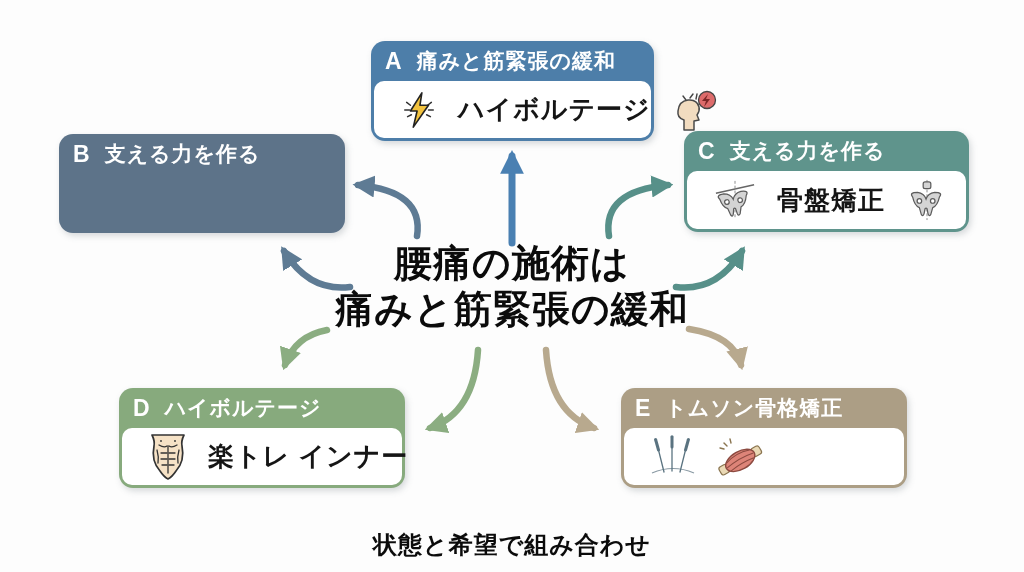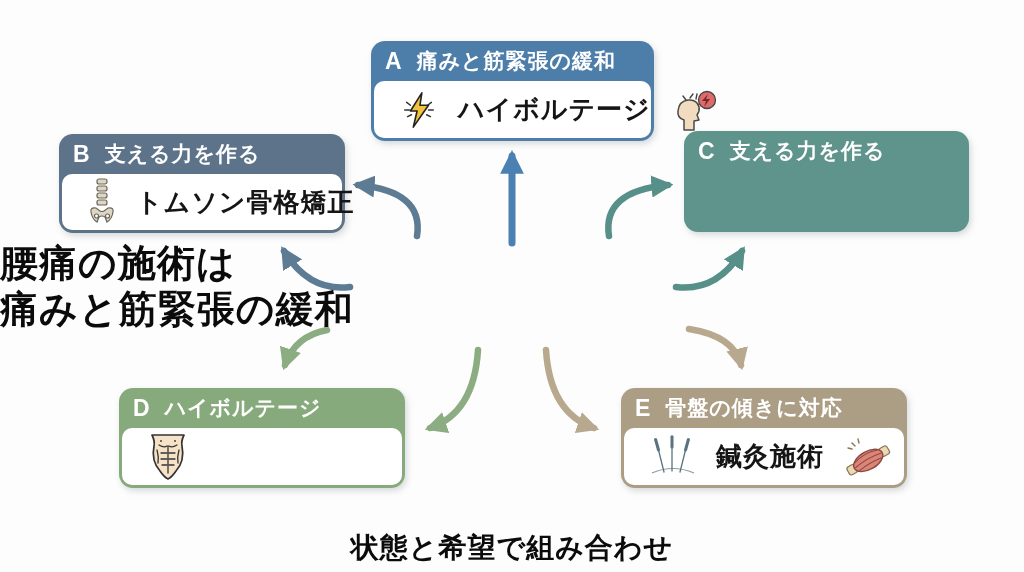--- a/index.html
+++ b/index.html
@@ -45,27 +45,27 @@
 
   .box-a { left:371px; top:41px;  width:283px; height:100px; }
   .box-b { left:59px;  top:134px; width:286px; height:99px;  }
   .box-c { left:684px; top:131px; width:285px; height:101px; }
   .box-d { left:119px; top:388px; width:286px; height:100px; }
   .box-e { left:621px; top:388px; width:286px; height:100px; }
 
   
   .center-title {
     position:absolute; left:0; top:240px; width:1024px; z-index:2;
-    font-size:38px; line-height:1.22;
+    text-align:center; font-size:38px; line-height:1.22;
     font-weight:900; color:#0b0b0b; letter-spacing:1px;
   }
   
   .caption {
     position:absolute; left:0; top:529px; width:1024px; z-index:2;
-    text-align:center; font-size:28px; font-weight:800;
+    text-align:center; font-size:24px; font-weight:800;
     color:#0b0b0b; letter-spacing:1px;
   }
 </style>
 </head>
 <body>
 
 <div id="canvas">
 
   <svg id="arrows" width="1024" height="572" viewBox="0 0 1024 572">
     <defs>
@@ -134,42 +134,51 @@
         </svg>
       </span>
     </div>
   </div>
 
   <div class="box box-b" style="background-color: rgb(93, 115, 137);">
     <div class="box-header">
       <span class="box-letter">B</span>
       <span class="box-title">支える力を作る</span>
     </div>
-    <div class="box-body">
-      <span class="icon">
-        <svg width="28" height="48" viewBox="0 0 28 48">
-          <g fill="#ddd6c2" stroke="#6b665a" stroke-width="1.2">
-            <rect x="9" y="1" width="10" height="5" rx="2"></rect>
-            <rect x="9" y="8" width="10" height="5" rx="2"></rect>
-            <rect x="9" y="15" width="10" height="5" rx="2"></rect>
-            <rect x="9" y="22" width="10" height="5" rx="2"></rect>
-            <path d="M3,34 Q2,29 8,30 L12,33 Q14,34 16,33 L20,30 Q26,29 25,34 Q24,41 19,44 L17,39 Q14,37 11,39 L9,44 Q4,41 3,34 Z"></path>
-            <circle cx="8.5" cy="38" r="2" fill="#ffffff"></circle>
-            <circle cx="19.5" cy="38" r="2" fill="#ffffff"></circle>
-          </g>
-        </svg>
-      </span>
-      <span class="box-label">トムソン骨格矯正</span>
-    </div>
   </div>
 
   <div class="box box-c" style="background-color: rgb(95, 148, 140);">
     <div class="box-header">
       <span class="box-letter">C</span>
       <span class="box-title">支える力を作る</span>
+    </div>
+    <div class="box-body">
+      <span class="icon">
+        <svg width="44" height="42" viewBox="0 0 46 44">
+          <line x1="3" y1="15" x2="43" y2="6" stroke="#666" stroke-width="1.5"></line>
+          <line x1="23" y1="2" x2="23" y2="42" stroke="#888" stroke-width="1" stroke-dasharray="3,2"></line>
+          <g transform="rotate(-8 23 27)" fill="#d4d4d4" stroke="#5c5c5c" stroke-width="1.3">
+            <path d="M8,19 Q4,14 13,14 Q20,15 22,21 Q24,15 31,14 Q40,14 36,19 Q34,28 29,30 L27,37 Q25,40 24,36 L23,31 Q22,30 21,31 L20,36 Q19,40 17,37 L15,30 Q10,28 8,19 Z"></path>
+            <circle cx="15" cy="23" r="2.4" fill="#ffffff"></circle>
+            <circle cx="29" cy="23" r="2.4" fill="#ffffff"></circle>
+          </g>
+        </svg>
+      </span>
+      <span class="box-label">骨盤矯正</span>
+      <span class="icon">
+        <svg width="44" height="42" viewBox="0 0 46 44">
+          <line x1="23" y1="1" x2="23" y2="43" stroke="#888" stroke-width="1" stroke-dasharray="3,2"></line>
+          <g fill="#d4d4d4" stroke="#5c5c5c" stroke-width="1.3">
+            <rect x="19" y="3" width="8" height="7" rx="2"></rect>
+            <path d="M8,19 Q4,14 13,14 Q20,15 22,21 Q24,15 31,14 Q40,14 36,19 Q34,28 29,30 L27,37 Q25,40 24,36 L23,31 Q22,30 21,31 L20,36 Q19,40 17,37 L15,30 Q10,28 8,19 Z"></path>
+            <circle cx="15" cy="23" r="2.4" fill="#ffffff"></circle>
+            <circle cx="29" cy="23" r="2.4" fill="#ffffff"></circle>
+          </g>
+        </svg>
+      </span>
     </div>
   </div>
 
   <div class="box box-d" style="background-color: rgb(135, 170, 125);">
     <div class="box-header">
       <span class="box-letter">D</span>
       <span class="box-title">ハイボルテージ</span>
     </div>
     <div class="box-body">
       <span class="icon">
@@ -182,46 +191,46 @@
             <path d="M13,20 L19,20 M21,20 L27,20"></path>
             <path d="M13,26 L19,26 M21,26 L27,26"></path>
             <path d="M14,32 L19,32 M21,32 L26,32"></path>
             <path d="M9,17 Q11,24 10,30"></path>
             <path d="M31,17 Q29,24 30,30"></path>
           </g>
           <circle cx="13" cy="8" r="0.9" fill="#333"></circle>
           <circle cx="27" cy="8" r="0.9" fill="#333"></circle>
         </svg>
       </span>
+      <span class="box-label">楽トレ インナー</span>
     </div>
   </div>
 
   <div class="box box-e" style="background-color: rgb(172, 158, 133);">
     <div class="box-header">
       <span class="box-letter">E</span>
-      <span class="box-title">骨盤の傾きに対応</span>
+      <span class="box-title">トムソン骨格矯正</span>
     </div>
     <div class="box-body">
       <span class="icon">
         <svg width="46" height="44" viewBox="0 0 46 44">
           <path d="M2,38 Q23,29 44,38" stroke="#8a9aa4" stroke-width="1.2" fill="none"></path>
           <g stroke="#5a7380" stroke-linecap="round">
             <line x1="6" y1="6" x2="8.5" y2="15" stroke-width="3"></line>
             <line x1="8.5" y1="15" x2="14" y2="37" stroke-width="1.3"></line>
             <line x1="22" y1="3" x2="22" y2="12" stroke-width="3"></line>
             <line x1="22" y1="12" x2="22" y2="36" stroke-width="1.3"></line>
             <line x1="38" y1="6" x2="35.5" y2="15" stroke-width="3"></line>
             <line x1="35.5" y1="15" x2="30" y2="37" stroke-width="1.3"></line>
           </g>
           <circle cx="5.6" cy="4.6" r="1.6" fill="#5a7380"></circle>
           <circle cx="22" cy="1.8" r="1.6" fill="#5a7380"></circle>
           <circle cx="38.4" cy="4.6" r="1.6" fill="#5a7380"></circle>
         </svg>
       </span>
-      <span class="box-label">鍼灸施術</span>
       <span class="icon">
         <svg width="48" height="44" viewBox="0 0 48 44">
           <g stroke="#8a7550" stroke-width="1.4" stroke-linecap="round">
             <path d="M8,8 L11,11" fill="none"></path>
               <path d="M14,4 L15,8" fill="none"></path>
               <path d="M4,13 L8,14" fill="none"></path>
           </g>
           <g transform="rotate(-30 24 25)">
             <rect x="1" y="21" width="9" height="9" rx="2.5" fill="#ead9b5" stroke="#8a7550" stroke-width="1.2"></rect>
             <rect x="38" y="21" width="9" height="9" rx="2.5" fill="#ead9b5" stroke="#8a7550" stroke-width="1.2"></rect>

